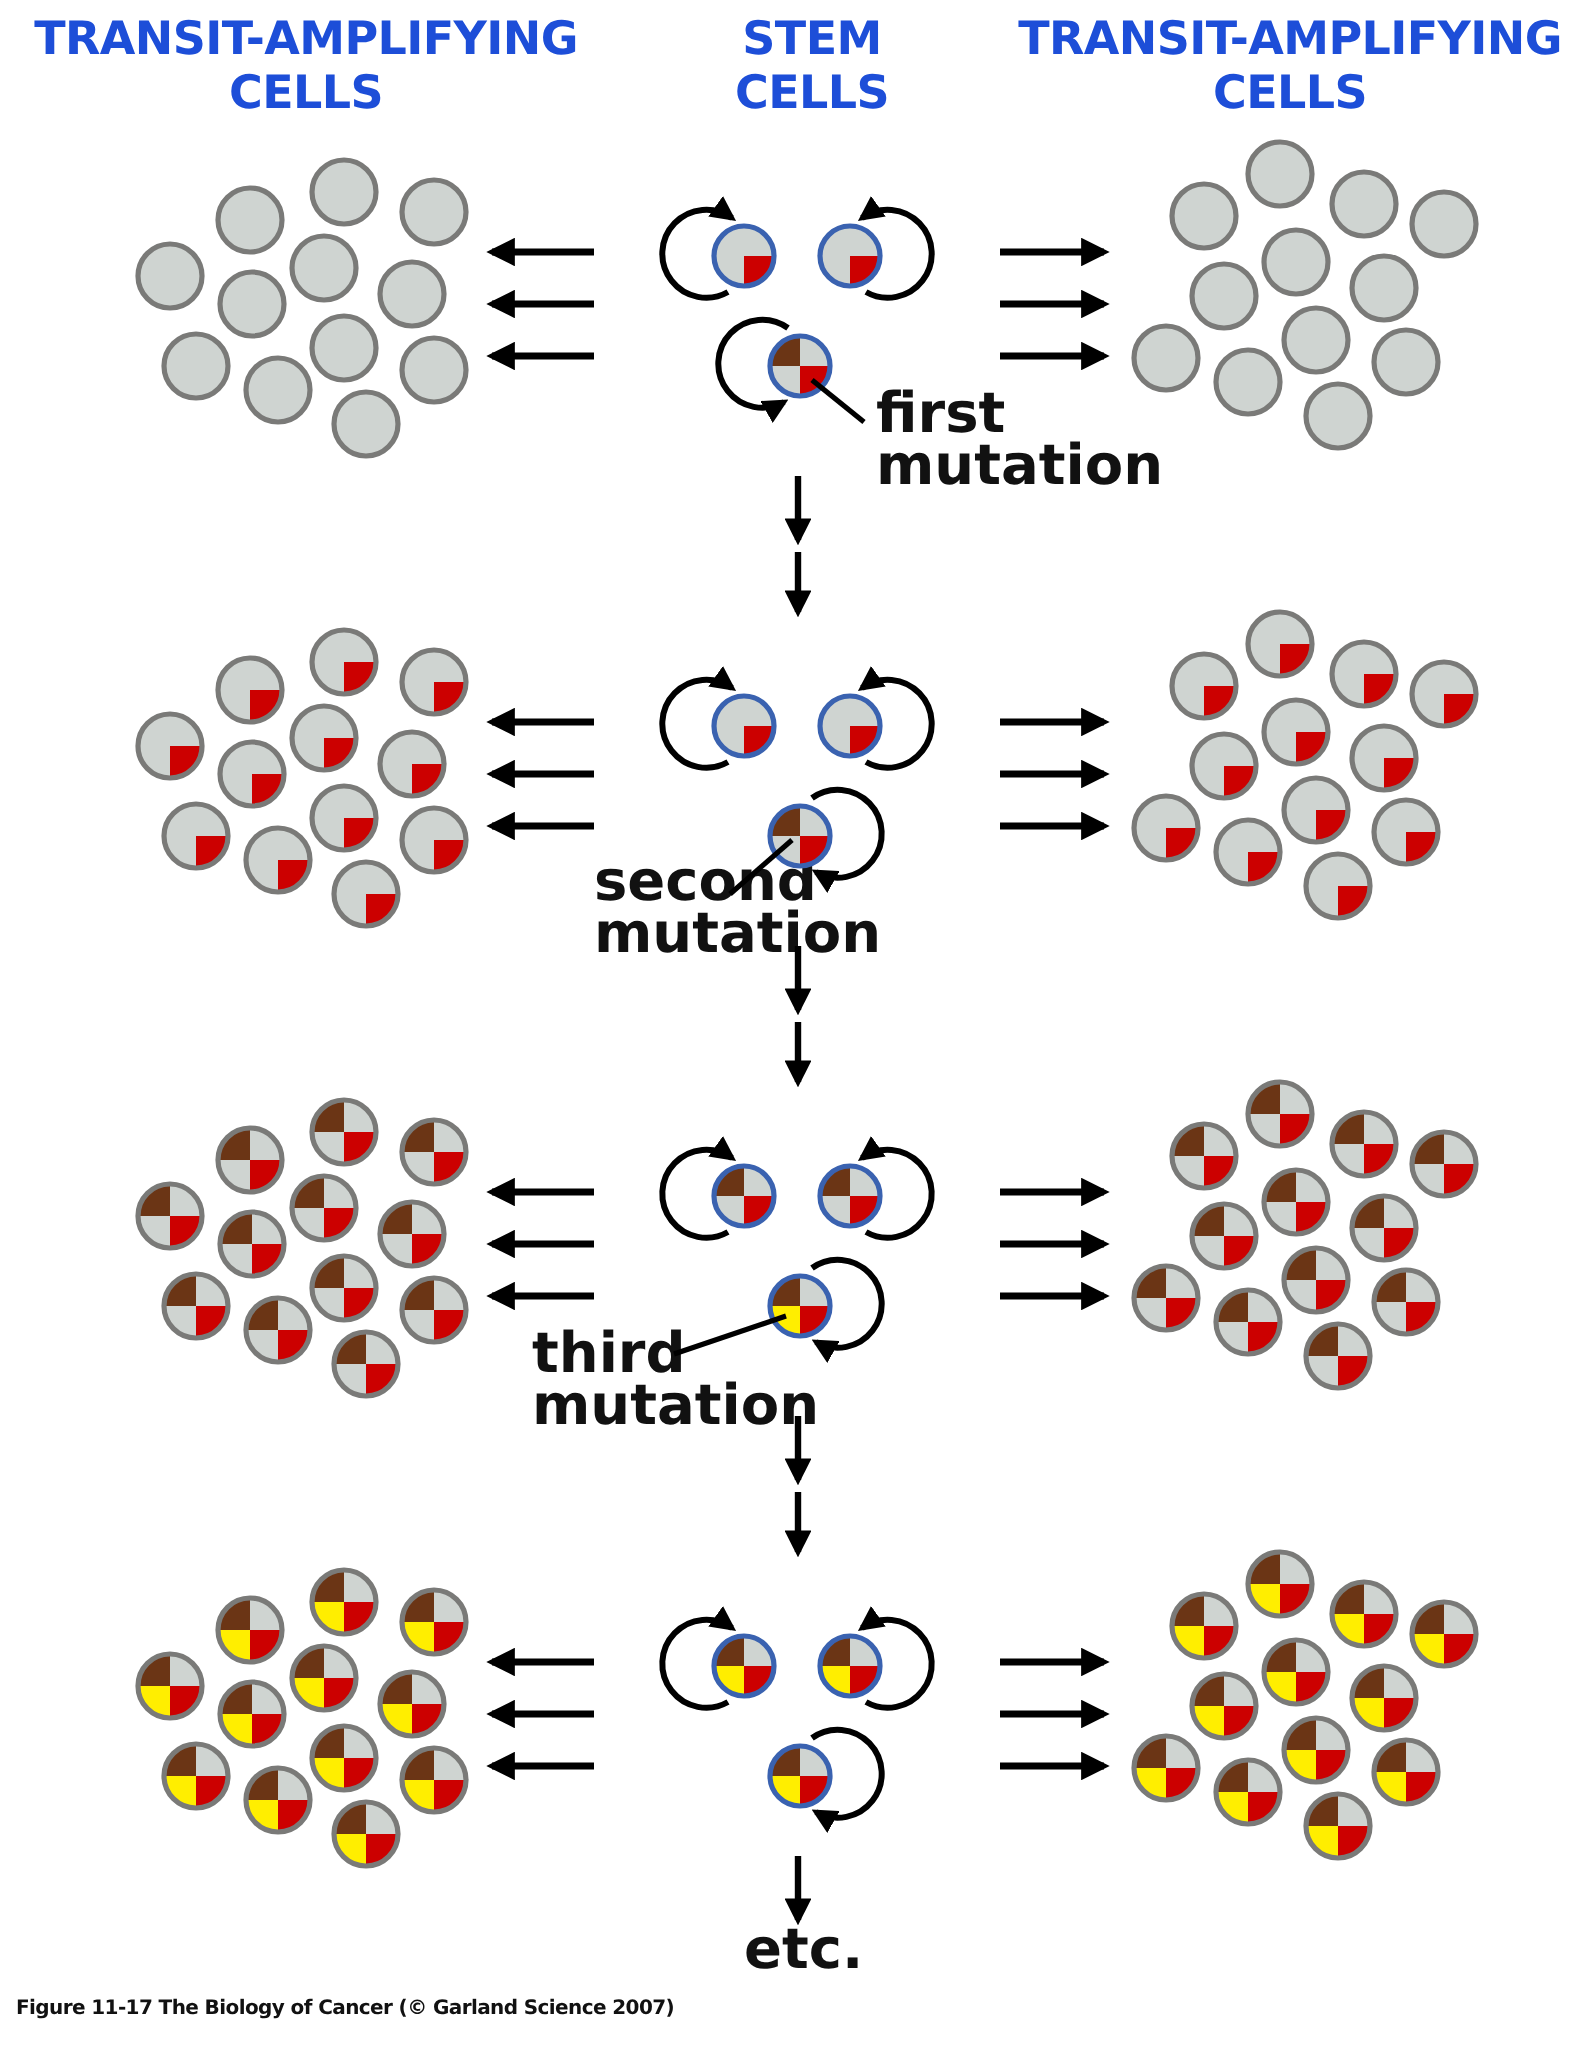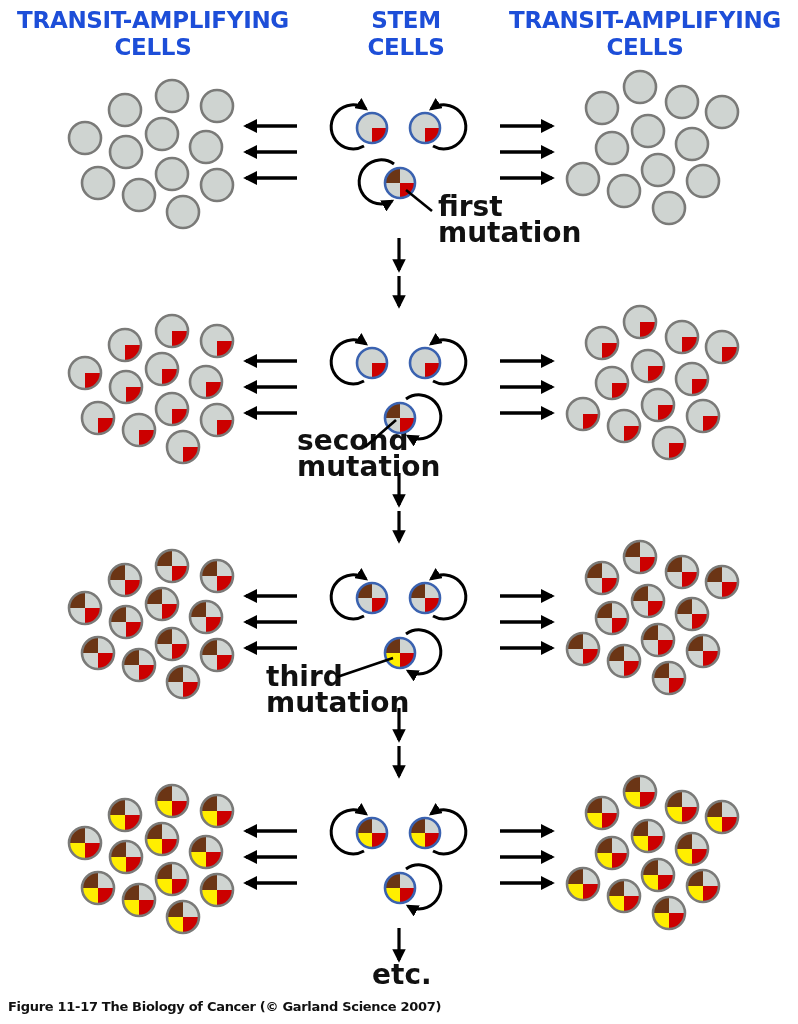--- a/index.html
+++ b/index.html
@@ -2,21 +2,21 @@
 <html><head>
   <meta charset="utf-8">
   <style>
     html, body { margin: 0; padding: 0; background: #ffffff; }
     body { width: 798px; height: 1024px; position: relative; overflow: hidden;
            font-family: "DejaVu Sans", "Liberation Sans", sans-serif; }
     .hdr { position: absolute; text-align: center; font-weight: bold; font-size: 23px;
            line-height: 27px; color: #1d4ed8; letter-spacing: -0.3px; }
     .hdr span { display: block; }
     .lbl { position: absolute; font-weight: bold; font-size: 28px; line-height: 26px; color: #111; }
-    .caption { position: absolute; left: 8px; top: 999px; font-weight: bold; font-size: 13px; color: #111;
+    .caption { position: absolute; left: 8px; top: 999px; font-weight: bold; font-size: 10px; color: #111;
                font-family: "DejaVu Sans", sans-serif; letter-spacing: -0.3px; }
     svg#diagram { position: absolute; left: 0; top: 0; }
   </style>
 </head>
 <body>
 
 <div class="hdr" style="left:8px; top:7px; width:290px;">
   <span>TRANSIT-AMPLIFYING</span>
   <span>CELLS</span>
 </div>

